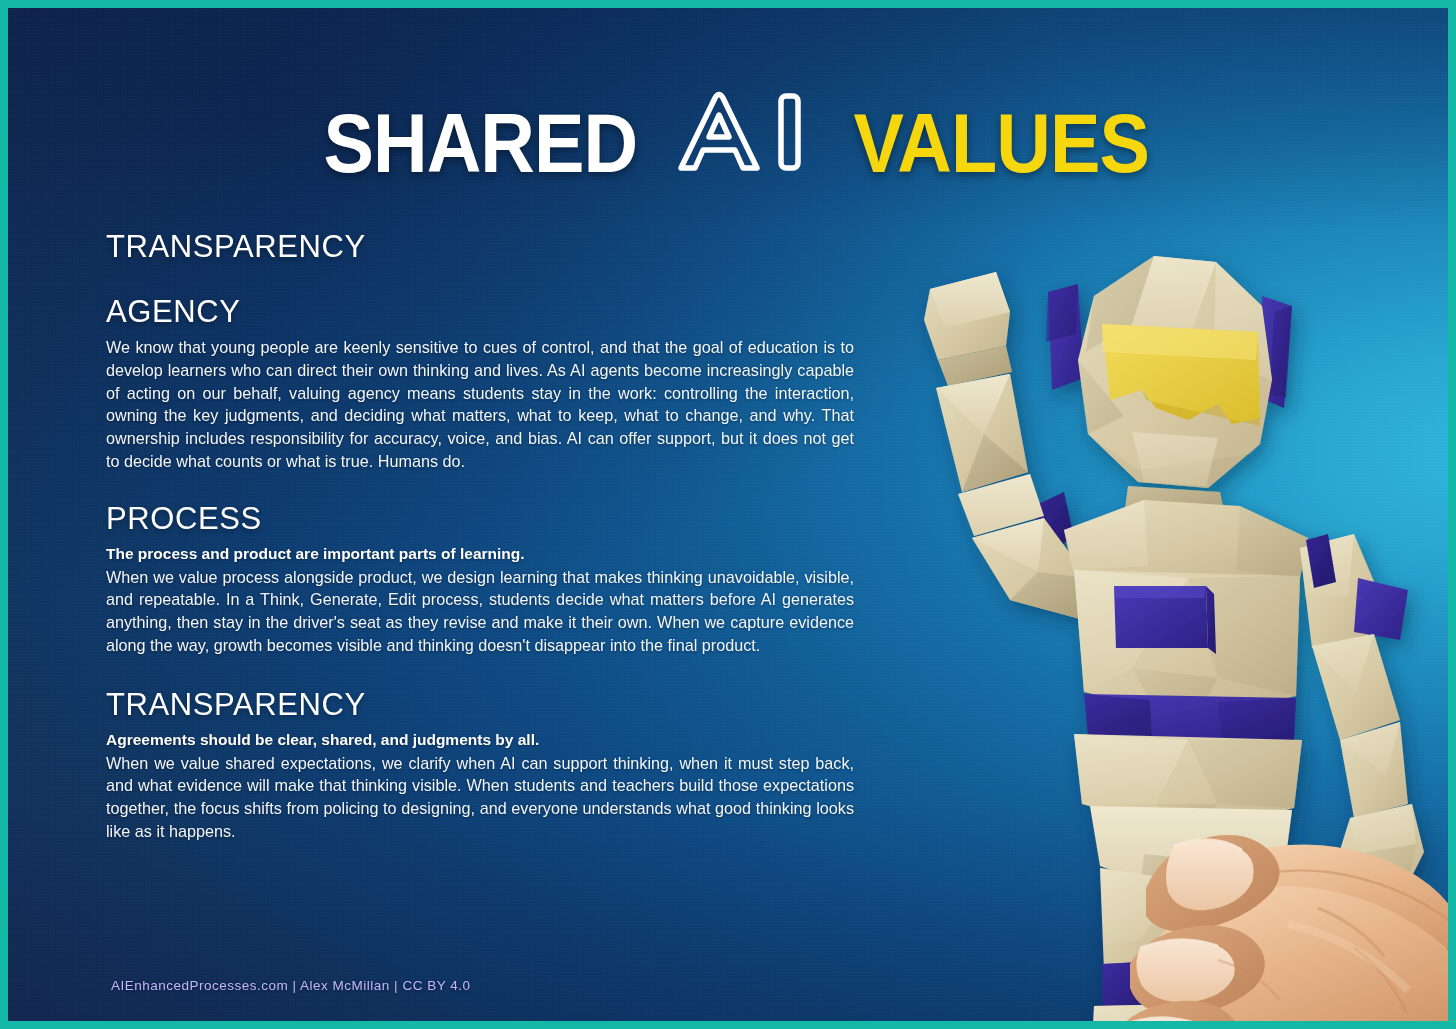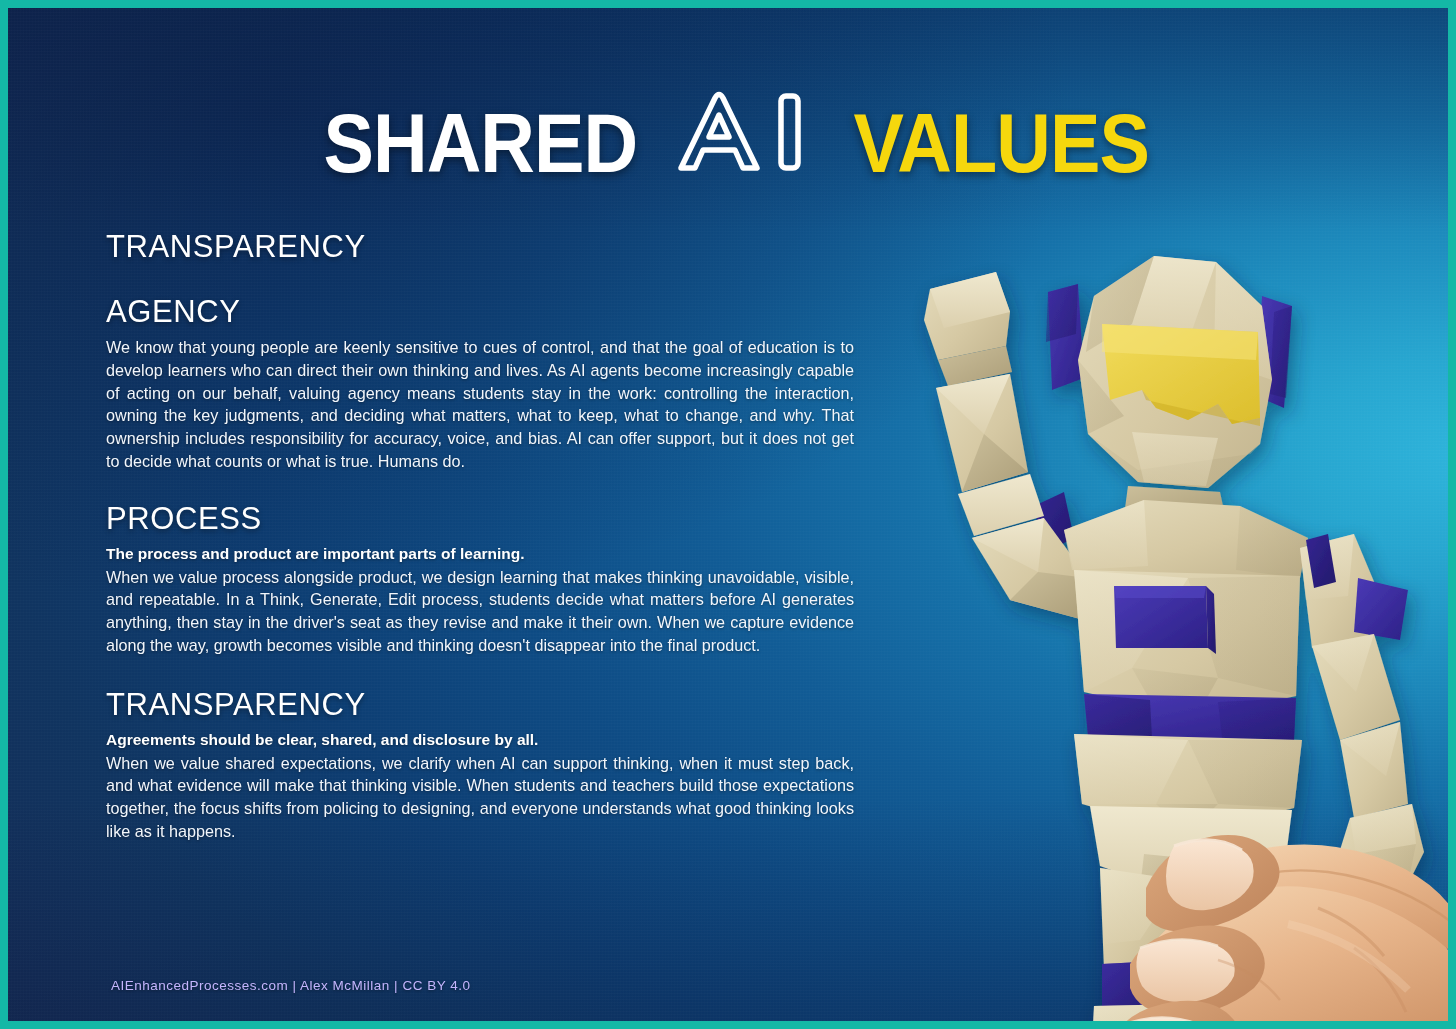--- a/index.html
+++ b/index.html
@@ -186,21 +186,21 @@
     </div>
 
     <div class="sec" id="sec-process">
       <div class="sec-h">PROCESS</div>
       <div class="sec-lead">The process and product are important parts of learning.</div>
       <div class="sec-body">When we value process alongside product, we design learning that makes thinking unavoidable, visible, and repeatable. In a Think, Generate, Edit process, students decide what matters before AI generates anything, then stay in the driver's seat as they revise and make it their own. When we capture evidence along the way, growth becomes visible and thinking doesn't disappear into the final product.</div>
     </div>
 
     <div class="sec" id="sec-expectations">
       <div class="sec-h">TRANSPARENCY</div>
-      <div class="sec-lead">Agreements should be clear, shared, and disclosure by all.</div>
+      <div class="sec-lead">Agreements should be clear, shared, and judgments by all.</div>
       <div class="sec-body">When we value shared expectations, we clarify when AI can support thinking, when it must step back, and what evidence will make that thinking visible. When students and teachers build those expectations together, the focus shifts from policing to designing, and everyone understands what good thinking looks like as it happens.</div>
     </div>
 
   </div>
 
   <div class="footer">AIEnhancedProcesses.com | Alex McMillan |  CC BY 4.0</div>
 
   <div class="art">
     <svg width="576" height="789" viewBox="0 0 576 789" aria-hidden="true">
       <defs>

